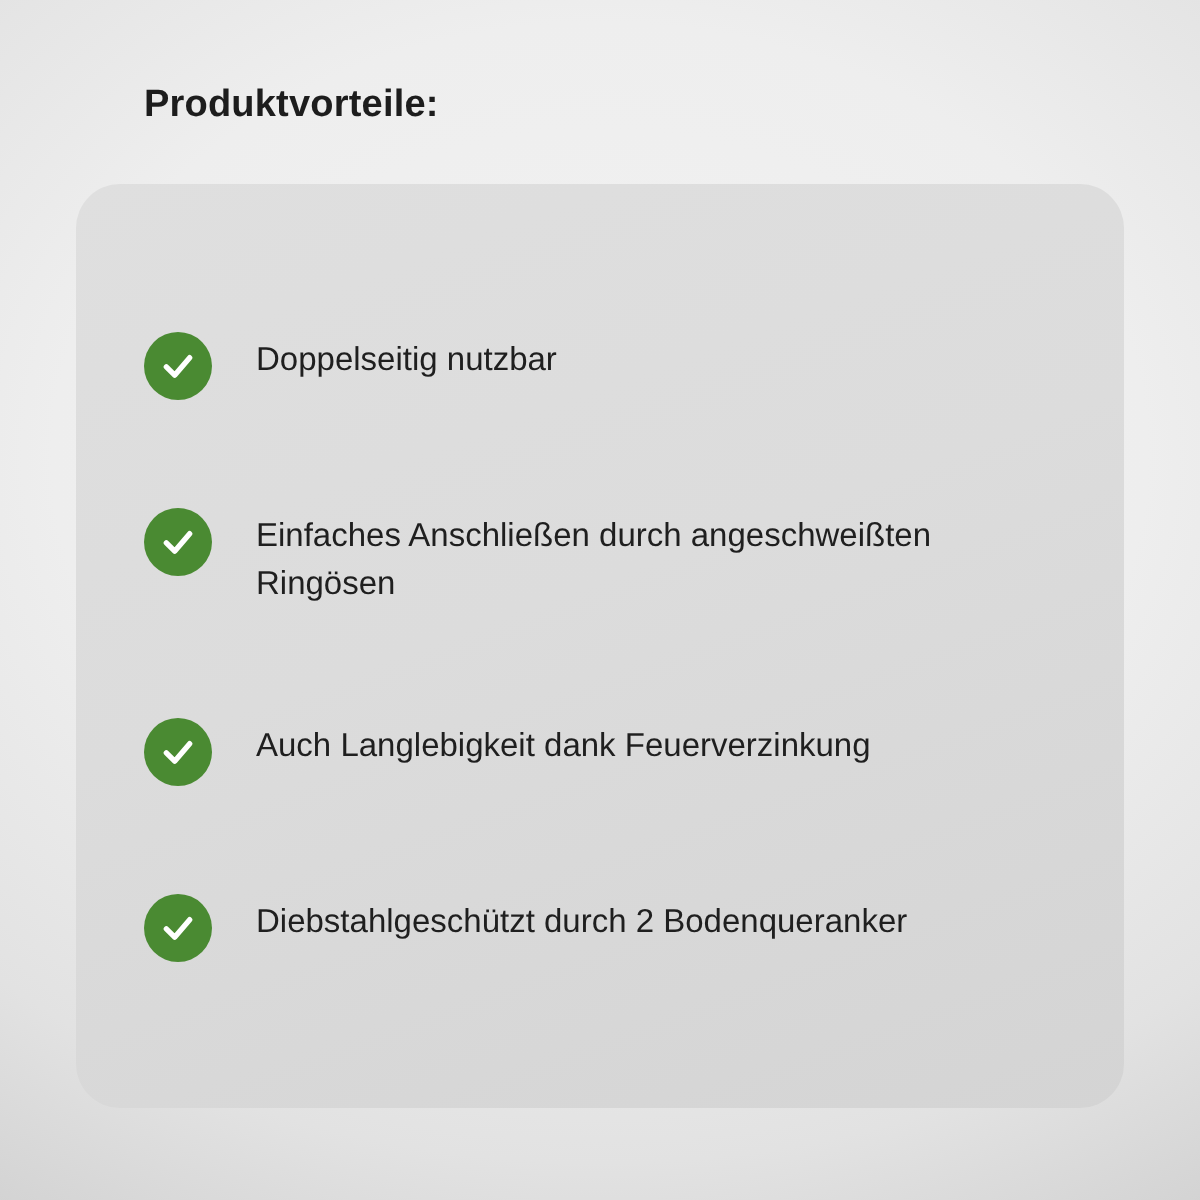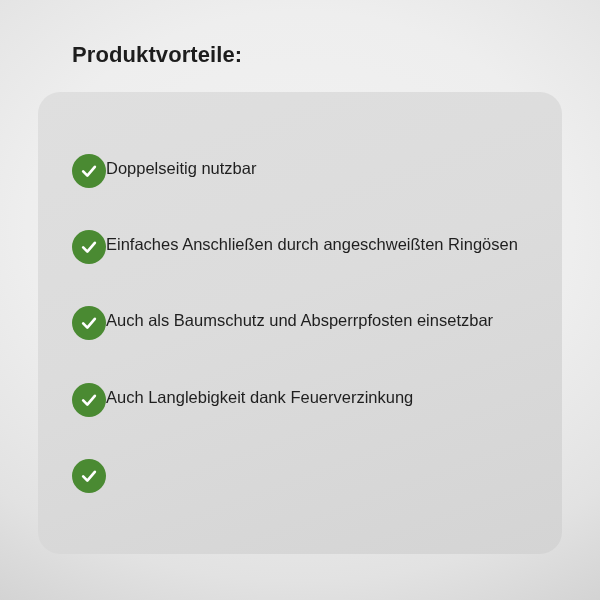--- a/index.html
+++ b/index.html
@@ -17,21 +17,21 @@
     width: 600px;
     height: 600px;
     background:
       radial-gradient(ellipse 120% 95% at 50% 38%, #f2f2f2 0%, #eeeeee 38%, #e2e2e2 62%, #cfcfcf 82%, #bdbdbd 100%);
     box-sizing: border-box;
   }
   .page-title {
     position: absolute;
     left: 72px;
     top: 42px;
-    font-size: 22px;
+    font-size: 19px;
     font-weight: bold;
     color: #1d1d1d;
     letter-spacing: 0.1px;
   }
   .benefits-card {
     position: absolute;
     left: 38px;
     top: 92px;
     width: 524px;
     height: 462px;
@@ -39,20 +39,21 @@
     border-radius: 22px;
     box-sizing: border-box;
     padding: 22px 34px 22px 34px;
     display: flex;
     flex-direction: column;
     justify-content: space-evenly;
   }
   .benefit-row {
     display: flex;
     align-items: flex-start;
+    gap: 22px;
     padding: 2px 0;
   }
   .check-badge {
     flex: 0 0 auto;
     width: 34px;
     height: 34px;
     border-radius: 50%;
     background: #4a8a32;
     display: flex;
     align-items: center;
@@ -90,40 +91,33 @@
 
     <div class="benefit-row">
       <span class="check-badge">
         <svg width="20" height="20" viewBox="0 0 24 24" aria-hidden="true">
           <path d="M5 12.5 L10 17.5 L19 7" fill="none" stroke="#ffffff" stroke-width="3.2" stroke-linecap="round" stroke-linejoin="round"></path>
         </svg>
       </span>
       <span class="benefit-text">Einfaches Anschließen durch angeschweißten Ringösen</span>
     </div>
 
-    <div class="benefit-row">
-      <span class="check-badge">
-        <svg width="20" height="20" viewBox="0 0 24 24" aria-hidden="true">
-          <path d="M5 12.5 L10 17.5 L19 7" fill="none" stroke="#ffffff" stroke-width="3.2" stroke-linecap="round" stroke-linejoin="round"></path>
-        </svg>
-      </span>
-      <span class="benefit-text">Auch als Baumschutz und Absperrpfosten einsetzbar</span>
-    </div>
 
     <div class="benefit-row">
       <span class="check-badge">
         <svg width="20" height="20" viewBox="0 0 24 24" aria-hidden="true">
           <path d="M5 12.5 L10 17.5 L19 7" fill="none" stroke="#ffffff" stroke-width="3.2" stroke-linecap="round" stroke-linejoin="round"></path>
         </svg>
       </span>
       <span class="benefit-text">Auch Langlebigkeit dank Feuerverzinkung</span>
     </div>
 
     <div class="benefit-row">
       <span class="check-badge">
         <svg width="20" height="20" viewBox="0 0 24 24" aria-hidden="true">
           <path d="M5 12.5 L10 17.5 L19 7" fill="none" stroke="#ffffff" stroke-width="3.2" stroke-linecap="round" stroke-linejoin="round"></path>
         </svg>
       </span>
+      <span class="benefit-text">Diebstahlgeschützt durch 2 Bodenqueranker</span>
     </div>
 
   </div>
 </div>
 
 </body></html>

